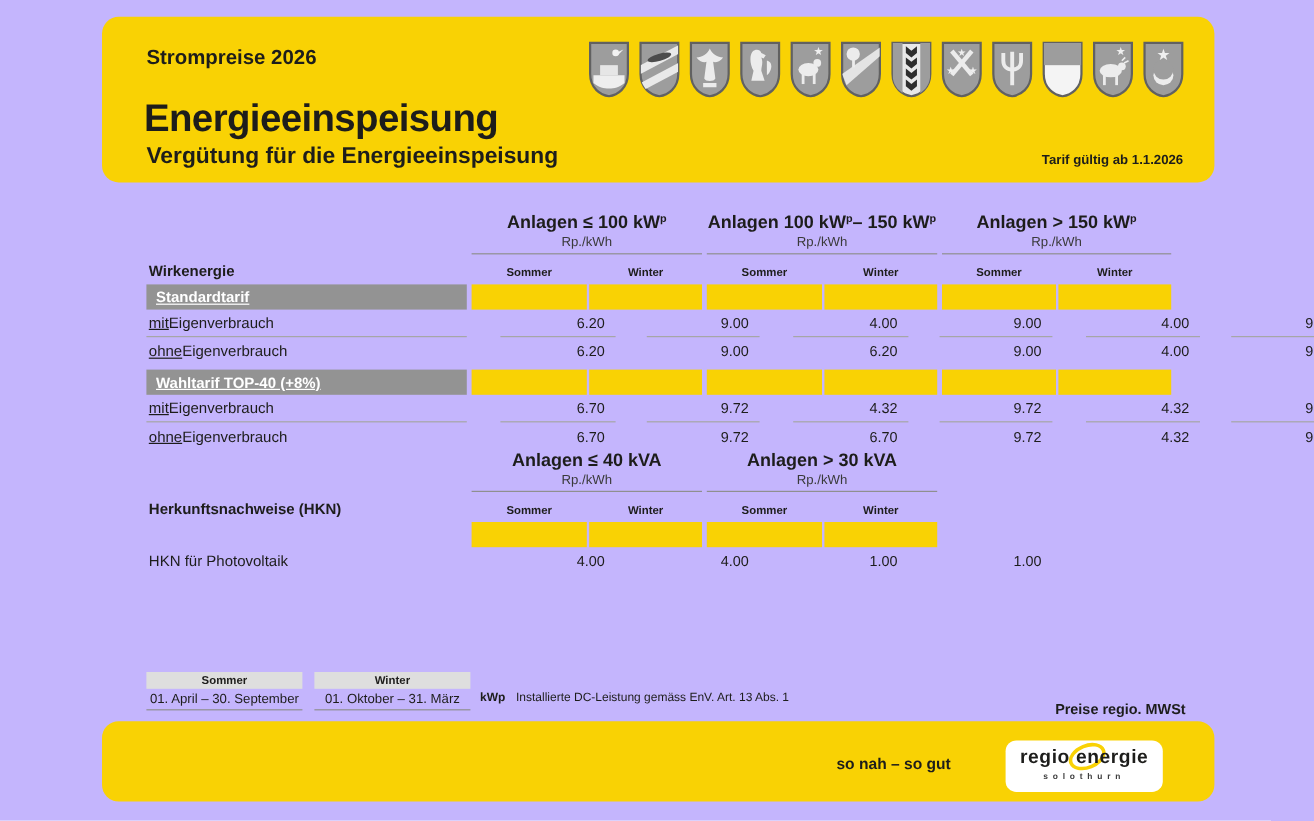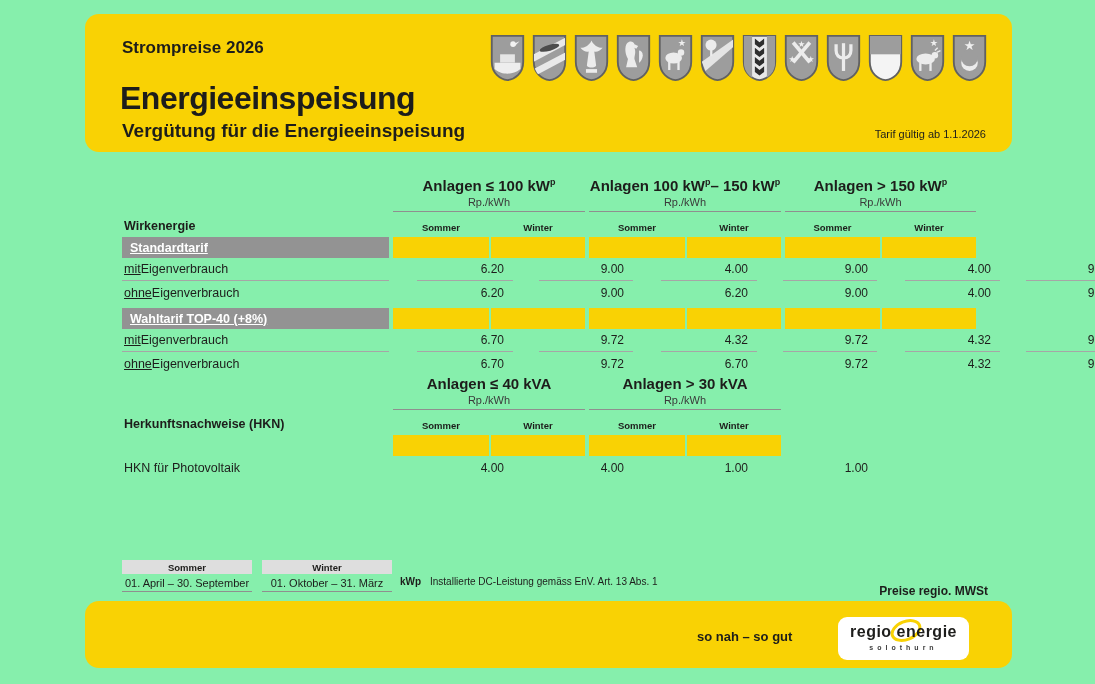--- a/index.html
+++ b/index.html
@@ -1,26 +1,26 @@
 <!DOCTYPE html>
 <html><head>
 <meta charset="utf-8">
 <style>
   * { margin:0; padding:0; box-sizing:border-box; }
   html,body { background:#ffffff; }
   body { font-family:"Liberation Sans", sans-serif; color:#1d1d1b; }
-  #canvas { position:relative; width:1095px; height:684px; background:#86efac; overflow:hidden; }
+  #canvas { position:relative; width:1095px; height:684px; background:#c4b5fd; overflow:hidden; }
 
   
   .hdr { position:absolute; left:85px; top:14px; width:927px; height:138px;
          background:#F9D204; border-radius:14px; }
   .hdr .pretitle { position:absolute; left:37px; top:24px; font-size:17px; font-weight:bold; }
   .hdr .maintitle { position:absolute; left:35px; top:66px; font-size:32px; font-weight:bold; letter-spacing:-0.5px; }
   .hdr .subtitle { position:absolute; left:37px; top:106px; font-size:19px; font-weight:bold; }
-  .hdr .validnote { position:absolute; right:26px; top:114px; font-size:11px; font-weight:normal; }
+  .hdr .validnote { position:absolute; right:26px; top:114px; font-size:11px; font-weight:bold; }
   .shields { position:absolute; right:24px; top:19px; display:flex; gap:5px; }
   .shields svg { display:block; }
 
   
   .tbl { position:absolute; left:122px; width:860px; }
   #tbl1 { top:177px; }
   #tbl2 { top:375px; }
   .trow { display:grid;
           grid-template-columns:267px 4px 96px 2px 94px 4px 96px 2px 94px 4px 95px 2px 94px; }
   .cell { display:flex; align-items:center; font-size:12px; min-width:0; }

